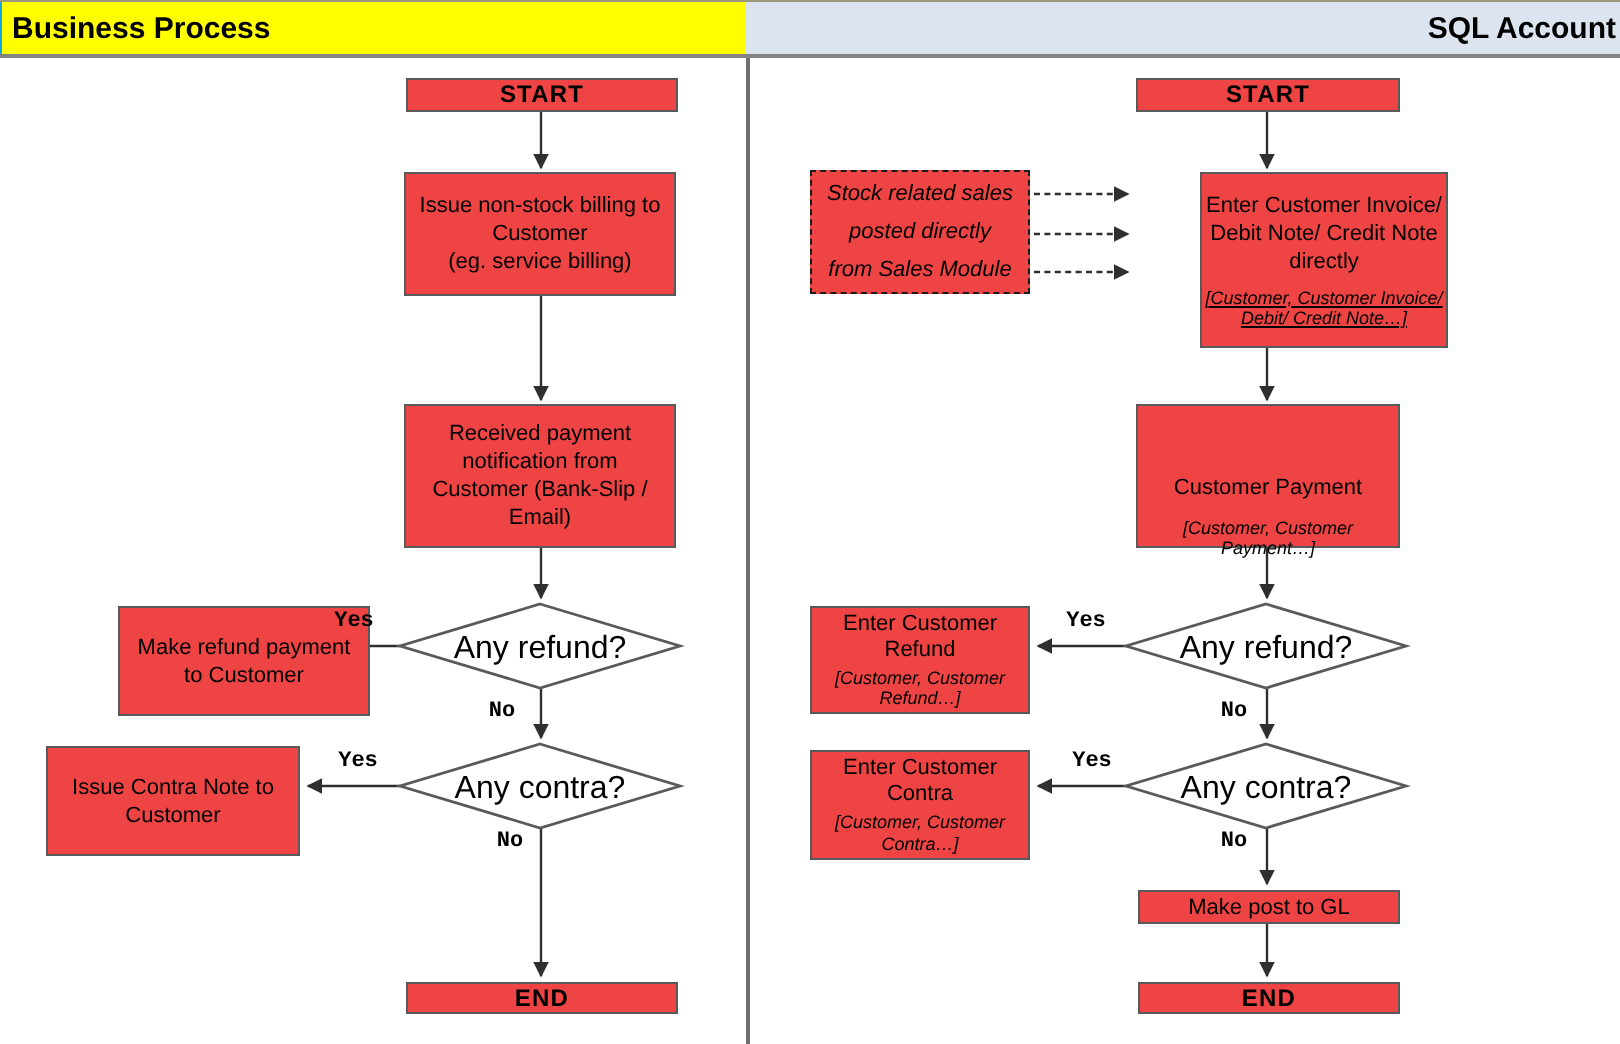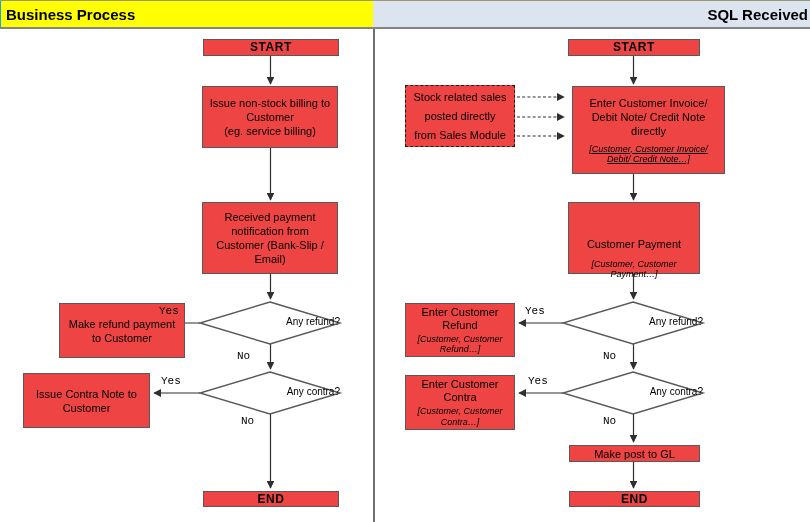--- a/index.html
+++ b/index.html
@@ -17,32 +17,32 @@
   svg.connectors{position:absolute;left:0;top:0;z-index:1;}
 
   .box{position:absolute;box-sizing:border-box;background:#ef4444;border:1.4px solid #595959;
     text-align:center;font-size:11px;line-height:14px;white-space:pre-line;
     display:flex;flex-direction:column;align-items:center;justify-content:center;z-index:2;}
   .pill{font-weight:bold;font-size:12px;letter-spacing:.6px;line-height:13px;}
   .dashedbox{border:1.6px dashed #1a1a1a;line-height:19px;}
   .sub{font-style:italic;font-size:9px;line-height:10.5px;white-space:pre-line;}
   .gap6{margin-top:6px;text-decoration:underline;} .gap8{margin-top:8px;} .gap2{margin-top:2px;}
 
-  .dlabel{position:absolute;font-size:10px;text-align:right;z-index:2;}
+  .dlabel{position:absolute;font-size:16px;text-align:center;z-index:2;}
   .yn{position:absolute;font-family:"Liberation Mono","DejaVu Sans Mono",monospace;
-    font-size:11px;z-index:2;text-align:left;}
+    font-size:11px;z-index:2;text-align:center;font-weight:bold;}
 </style>
 </head>
 <body>
 
 <div class="canvas">
 
   <div class="header-row">
     <div class="hdr hdr-left">Business Process</div>
-    <div class="hdr hdr-right">SQL Received</div>
+    <div class="hdr hdr-right">SQL Account</div>
   </div>
   <div class="divider"></div>
 
   <svg class="connectors" width="810" height="522">
     <defs>
       <marker id="ah" viewBox="0 0 10 10" refX="9" refY="5" markerWidth="6.5" markerHeight="6.5" orient="auto-start-reverse">
         <path d="M0,0 L10,5 L0,10 z" fill="#2f2f2f"></path>
       </marker>
     </defs>
     <g stroke="#2f2f2f" stroke-width="1.2" fill="none">
@@ -101,25 +101,25 @@
 
   <div class="box pill" style="left:203px;top:491px;width:136px;height:16px;">END</div>
 
   <div class="yn" style="left:159px;top:305px;width:36px;">Yes</div>
   <div class="yn" style="left:237px;top:350px;width:28px;">No</div>
   <div class="yn" style="left:161px;top:375px;width:36px;">Yes</div>
   <div class="yn" style="left:241px;top:415px;width:28px;">No</div>
 
   <div class="box pill" style="left:568px;top:39px;width:132px;height:17px;">START</div>
 
-  <div class="box dashedbox" style="left:405px;top:85px;width:110px;height:62px;">Stock related sales
+  <div class="box dashedbox" style="left:405px;top:85px;width:110px;height:62px;font-style:italic;">Stock related sales
 posted directly
 from Sales Module</div>
 
-  <div class="box" style="left:572px;top:86px;width:153px;height:88px;">
+  <div class="box" style="left:600px;top:86px;width:124px;height:88px;">
     <div style="white-space:pre-line;">Enter Customer Invoice/
 Debit Note/ Credit Note
 directly</div>
     <div class="sub gap6">[Customer, Customer Invoice/
 Debit/ Credit Note…]</div>
   </div>
 
   <div class="box" style="left:568px;top:202px;width:132px;height:72px;">
     <div style="white-space:pre-line;margin-top:40px;">Customer Payment</div>
     <div class="sub gap8">[Customer, Customer

